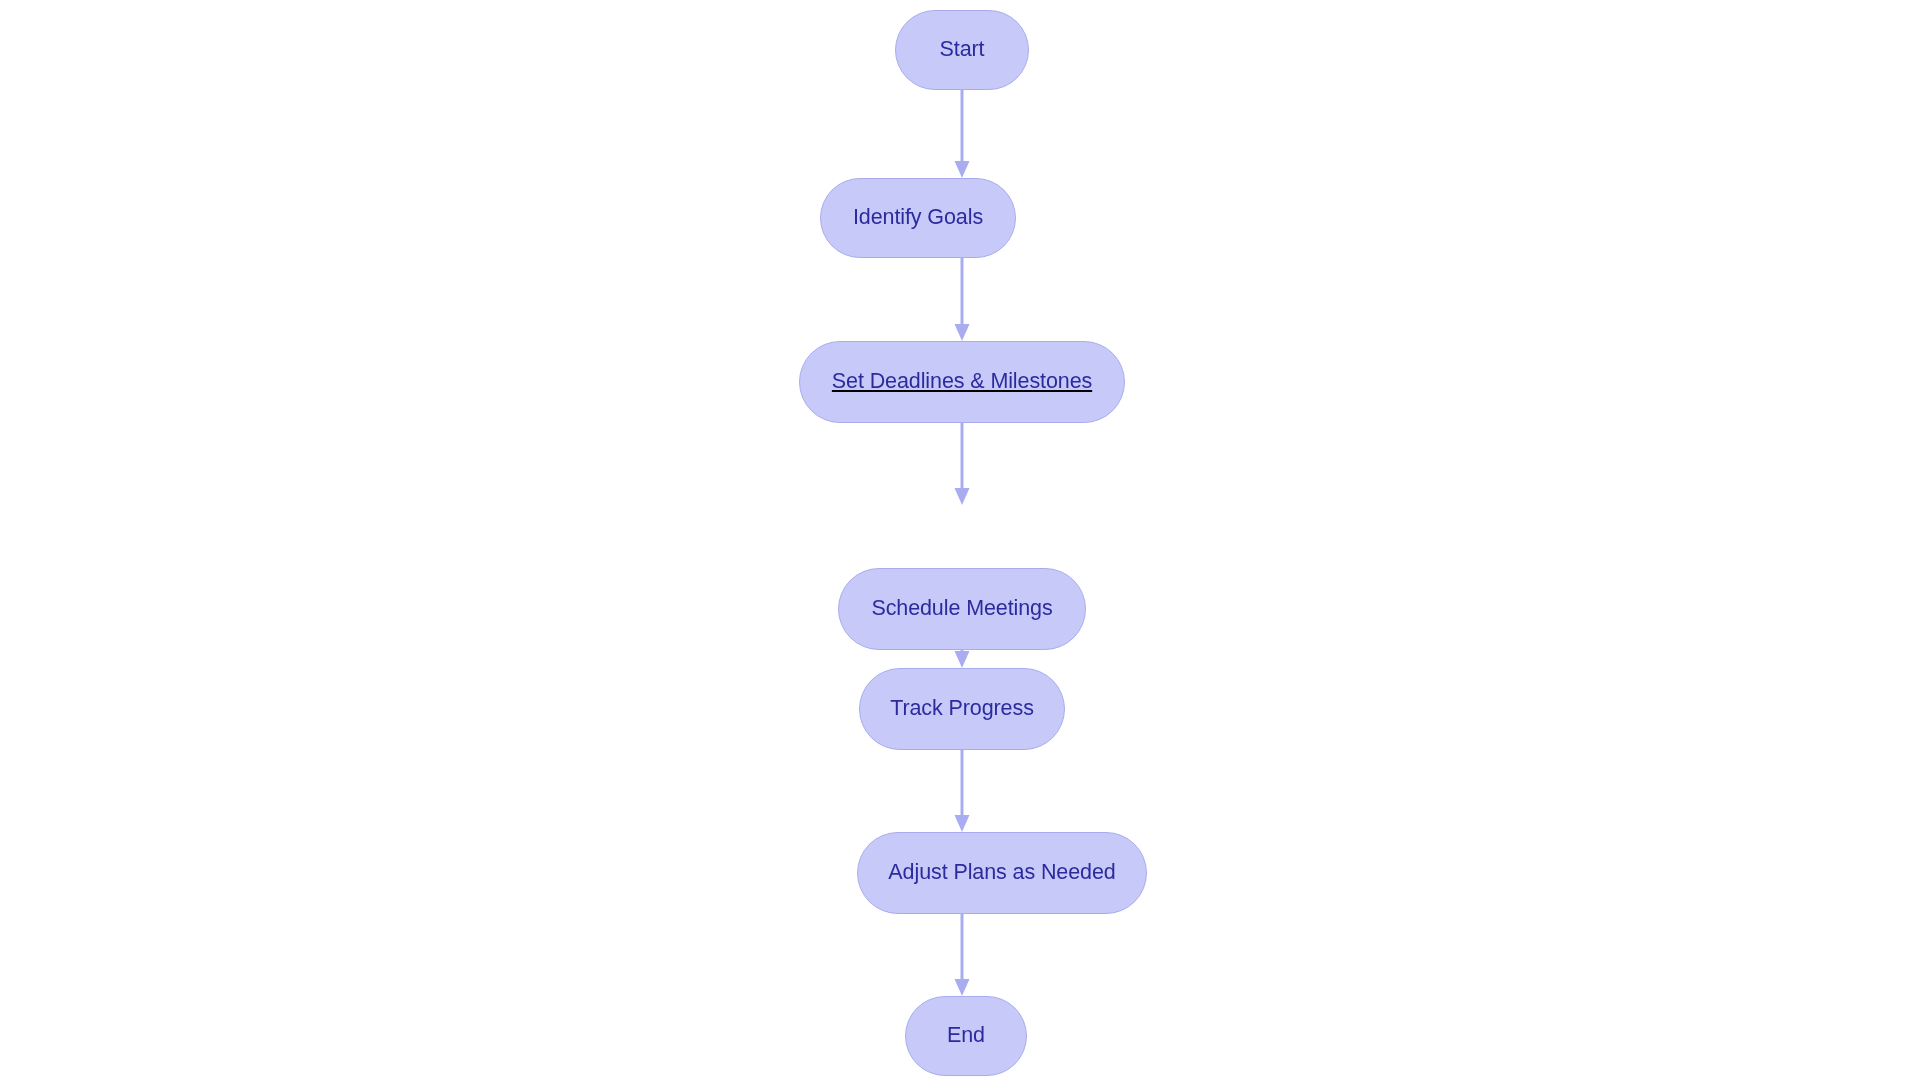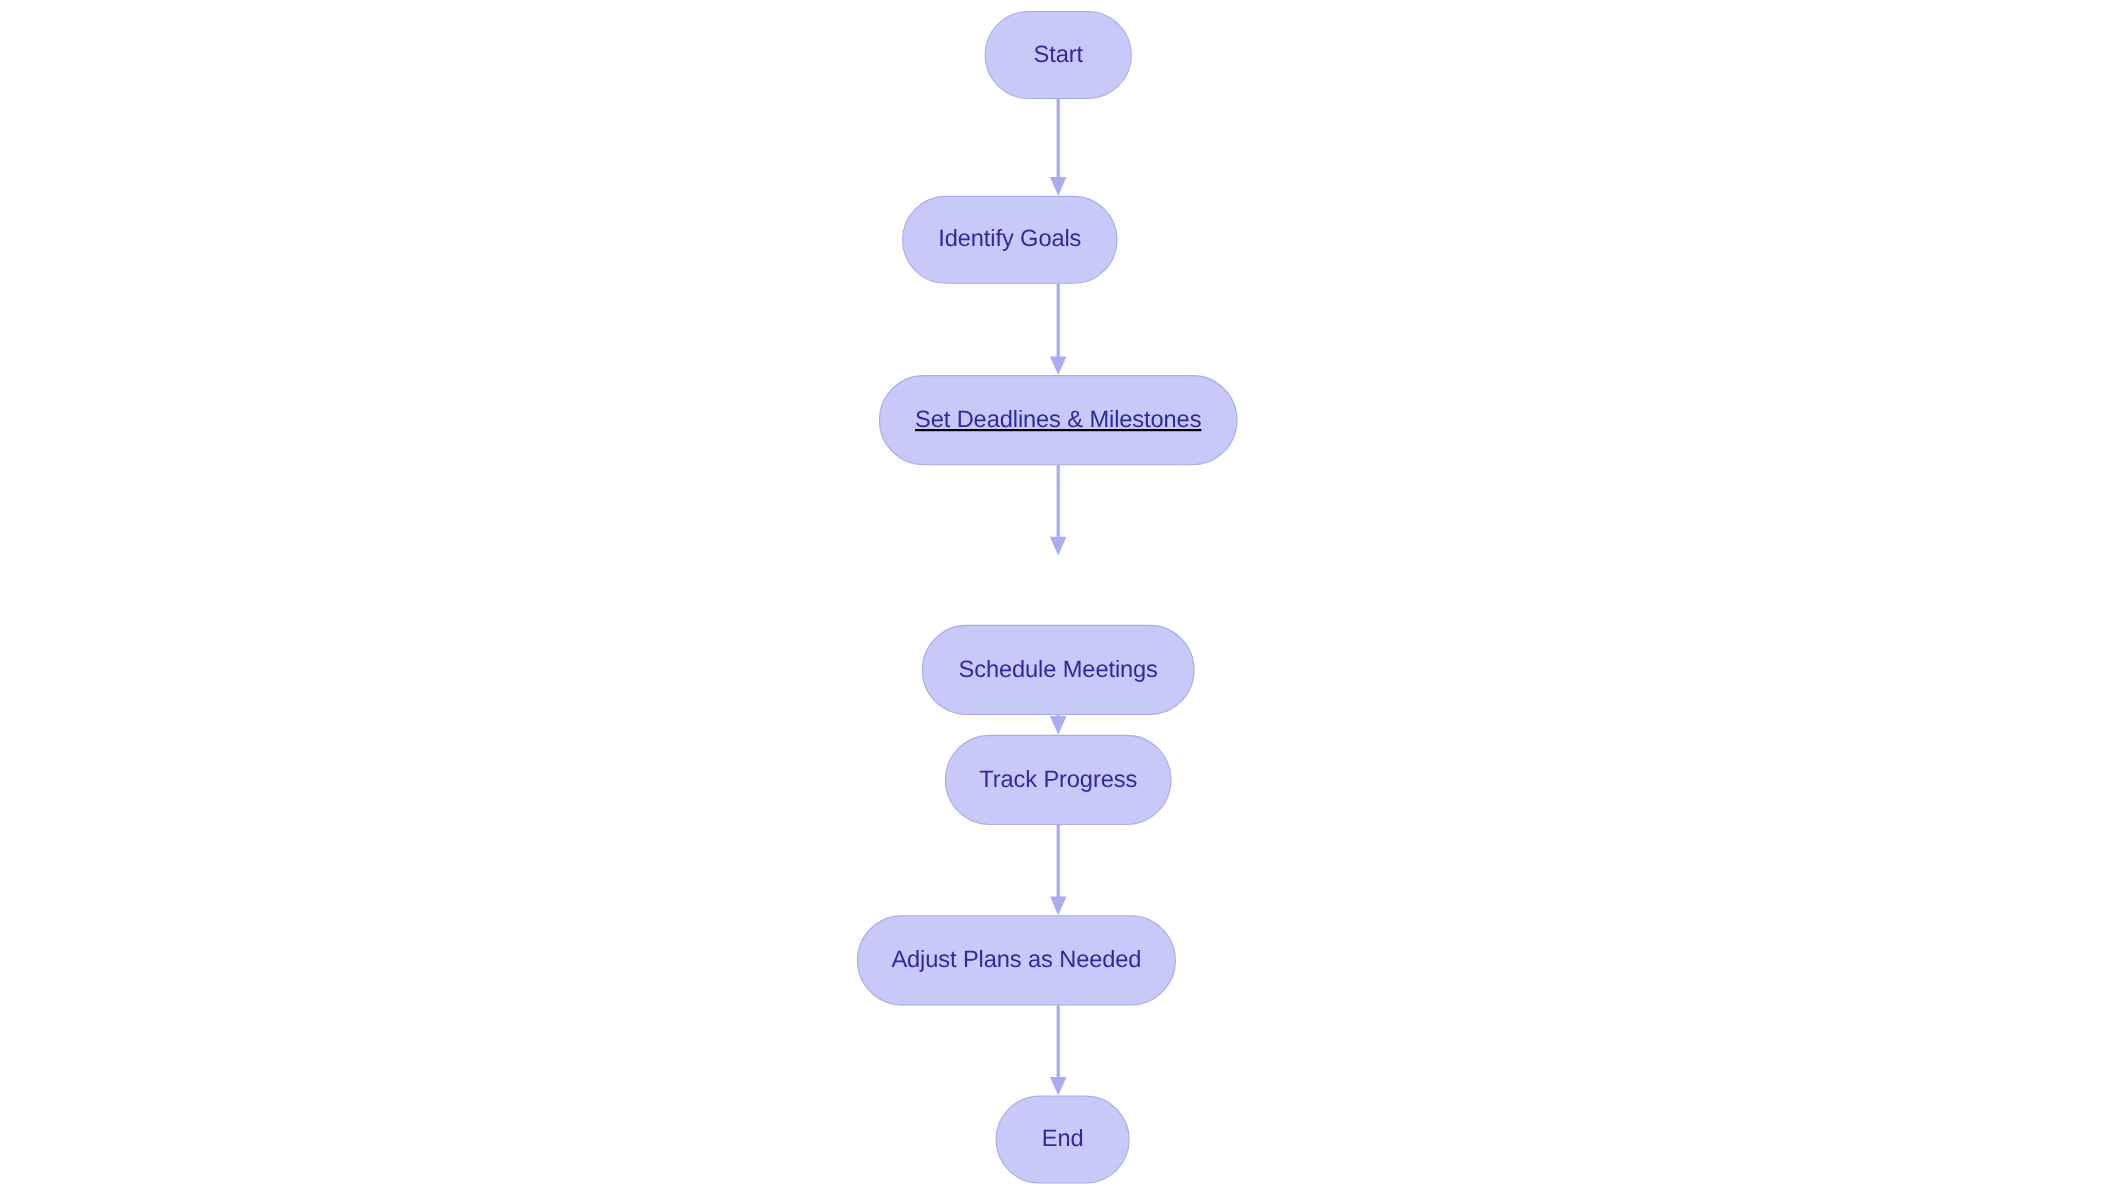--- a/index.html
+++ b/index.html
@@ -81,21 +81,21 @@
       </div>
       <div class="flow-node" style="left: 799px; top: 341px; width: 326px; height: 82px; text-decoration: underline;">
         <span class="flow-node-label">Set Deadlines &amp; Milestones</span>
       </div>
       <div class="flow-node" style="left: 838px; top: 528px; width: 248px; height: 82px; margin-top: 40px;">
         <span class="flow-node-label">Schedule Meetings</span>
       </div>
       <div class="flow-node" style="left: 859px; top: 668px; width: 206px; height: 82px;">
         <span class="flow-node-label">Track Progress</span>
       </div>
-      <div class="flow-node" style="left: 779px; top: 832px; width: 290px; height: 82px; text-align: right;">
+      <div class="flow-node" style="left: 857px; top: 832px; width: 290px; height: 82px; text-align: right;">
         <span class="flow-node-label">Adjust Plans as Needed</span>
       </div>
       <div class="flow-node" style="left: 905px; top: 996px; width: 122px; height: 80px;">
         <span class="flow-node-label">End</span>
       </div>
     </div>
 
 </div>
 
 </body></html>

